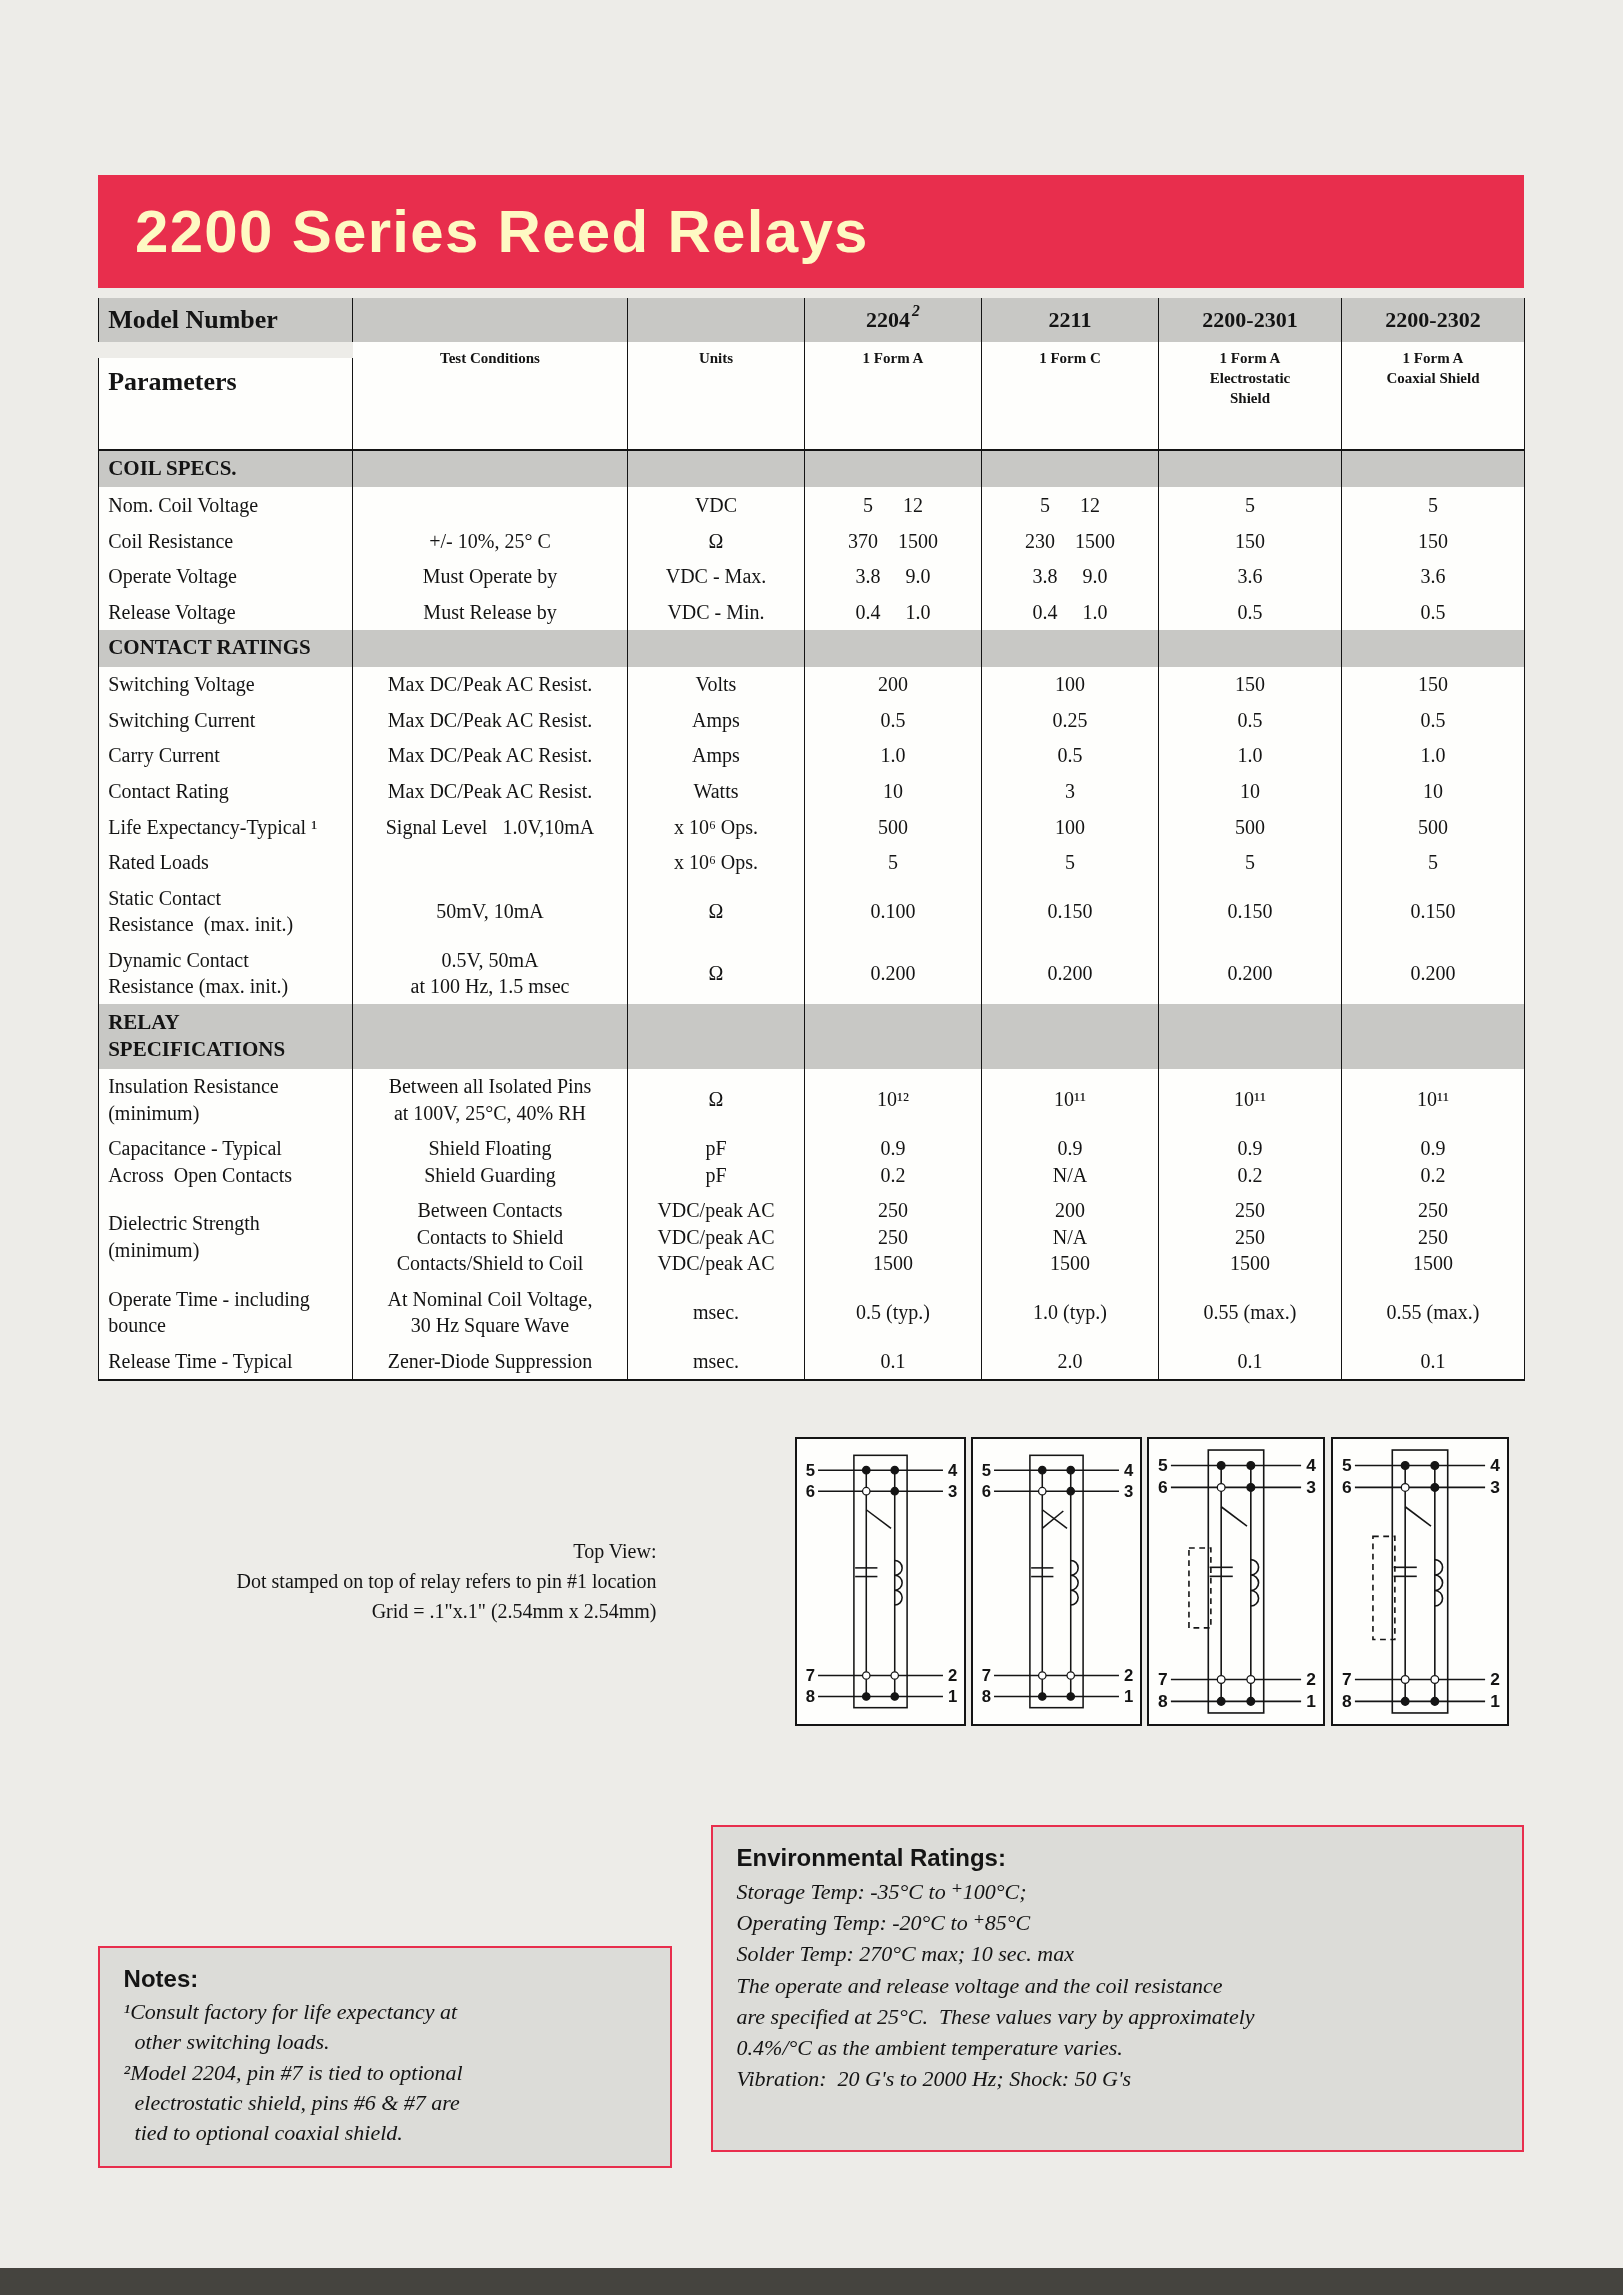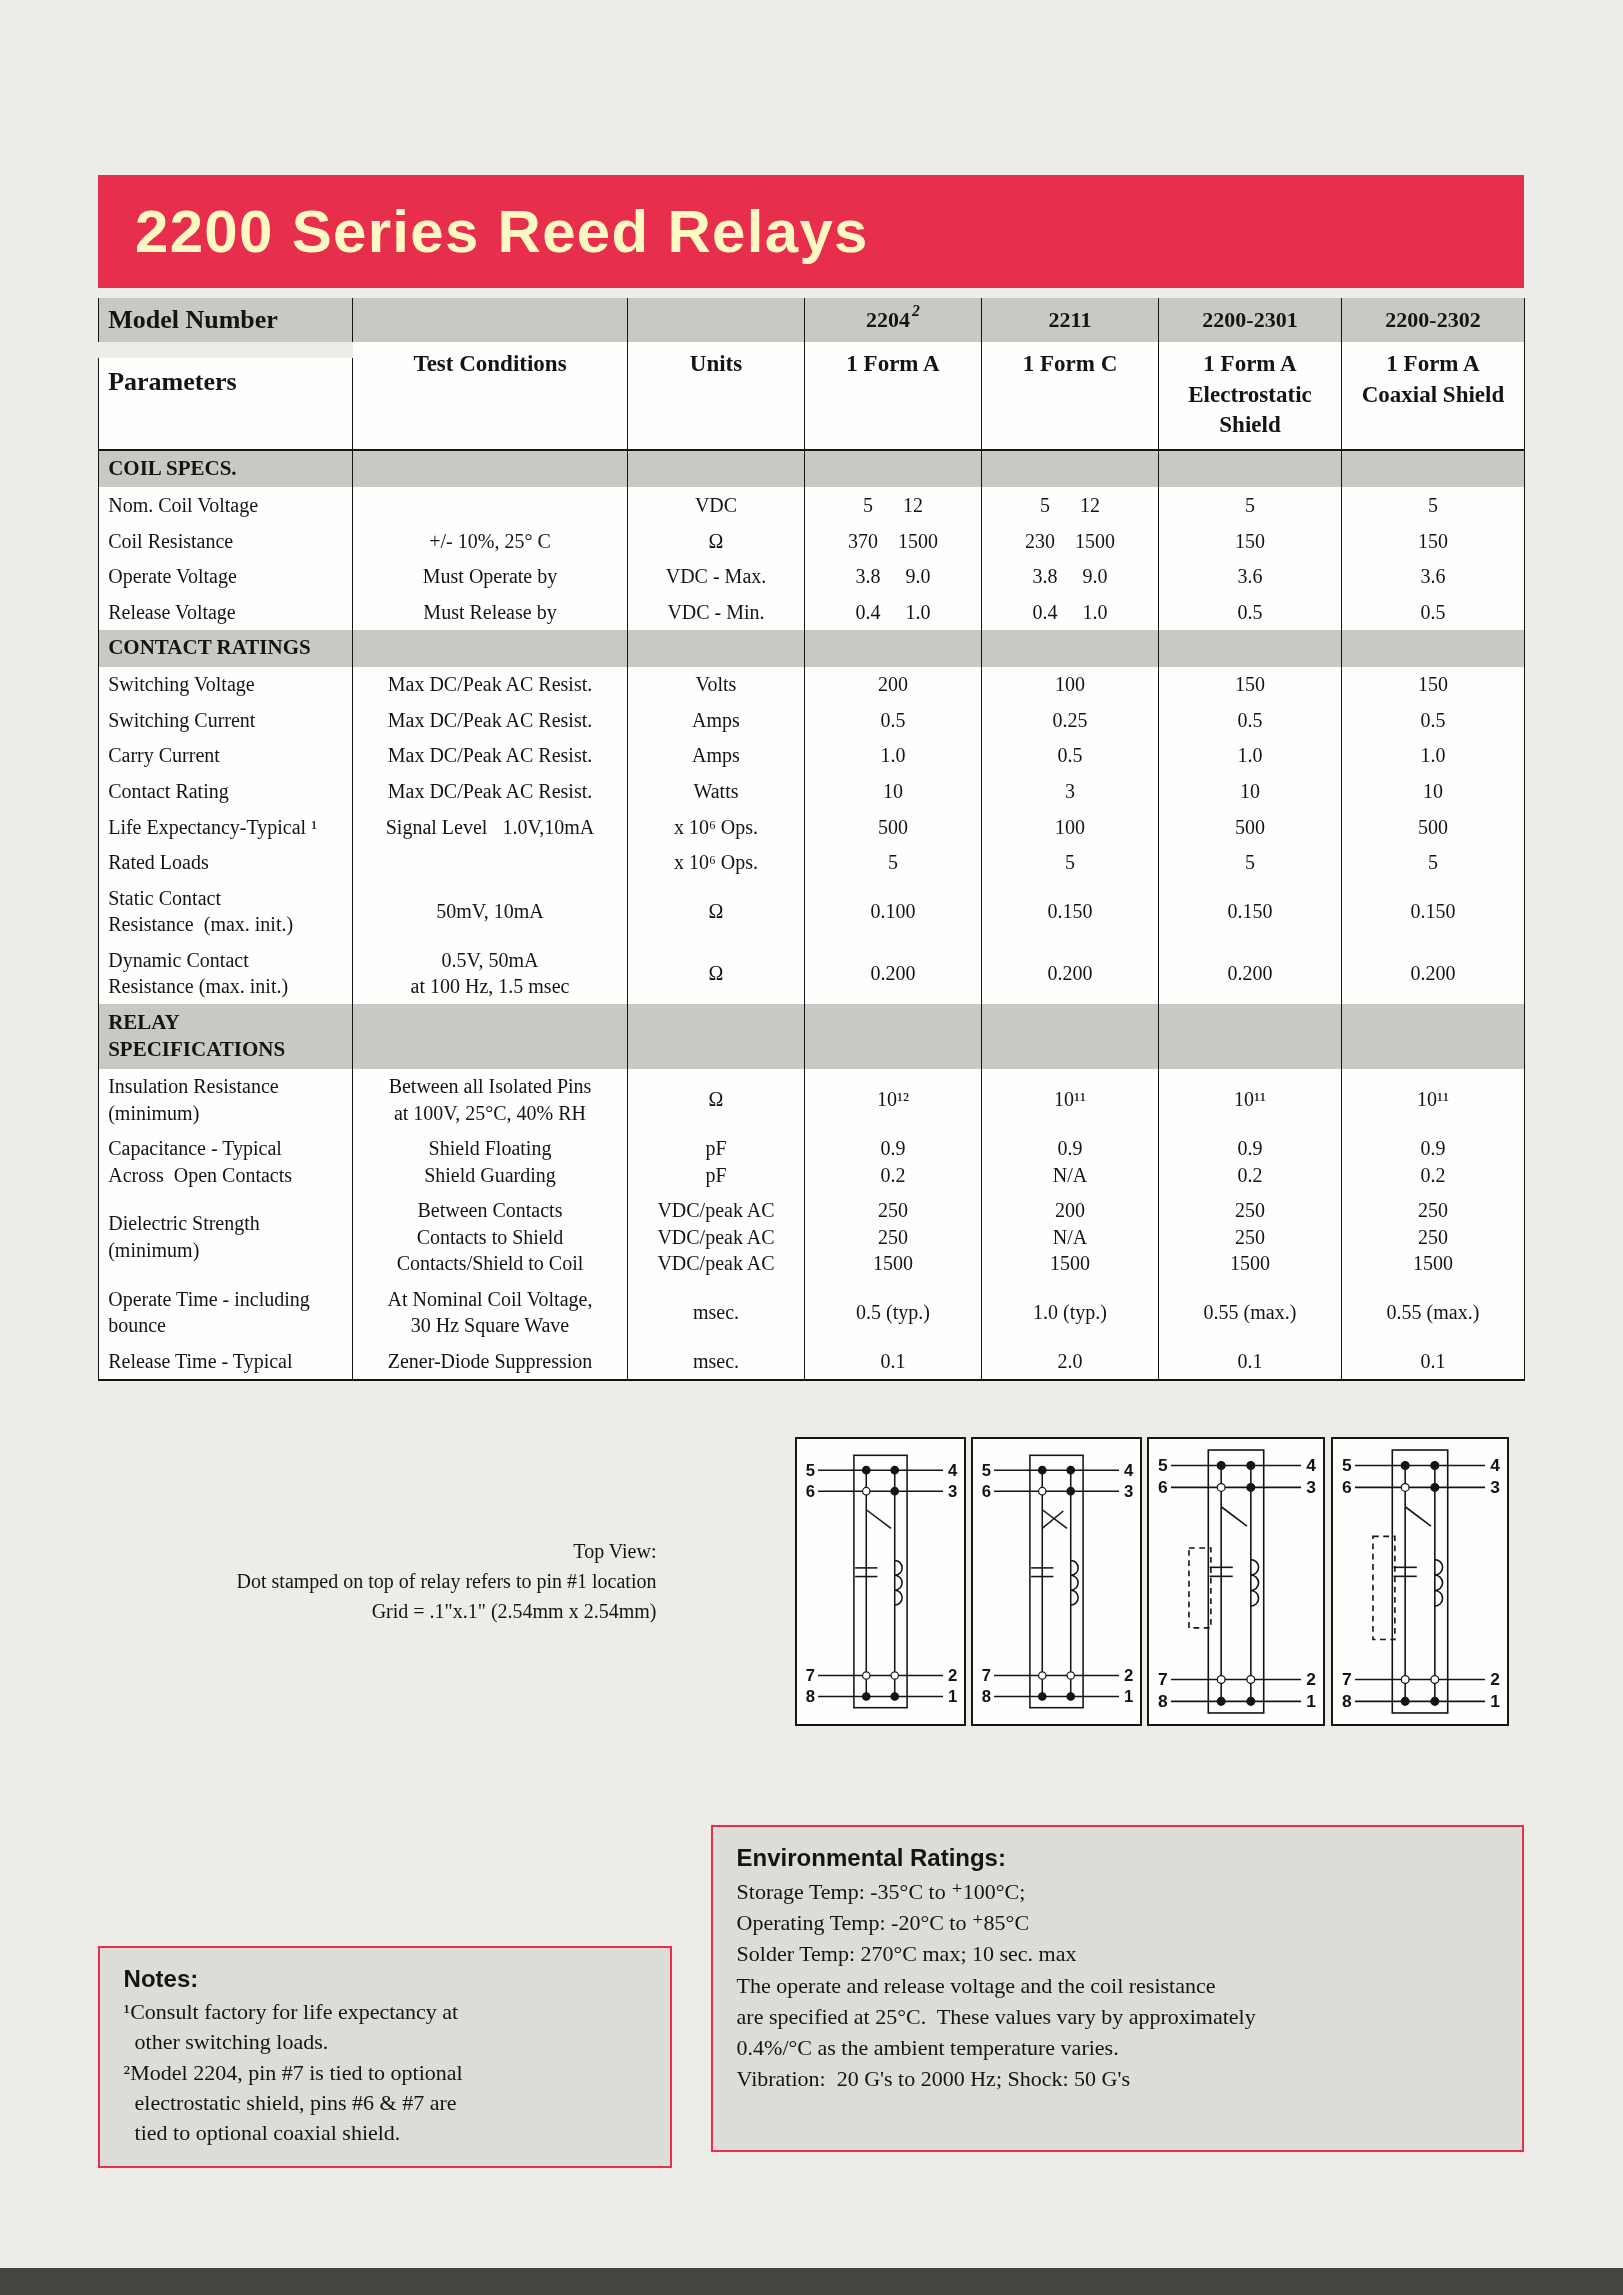--- a/index.html
+++ b/index.html
@@ -39,21 +39,21 @@
     display:flex; align-items:center; justify-content:center;
     text-align:center; white-space:pre-wrap;
     font-size:20px; line-height:1.32; padding:4.6px 5.2px;
     min-height:31px;
   }
   .td.p{justify-content:flex-start; text-align:left; padding-left:9.2px; border-left:1.3px solid var(--ink);}
   .rowA .td{background:var(--bar); min-height:34px;}
   .rowA .corner{font-weight:bold; font-size:26px;}
   .rowA .model{font-weight:bold; font-size:22px;}
   .msup{font-size:15.7px; font-style:italic; transform:translateY(-7.9px); margin-left:2px; font-weight:bold;}
-  .rowB .td{min-height:93px; align-items:flex-start; padding-top:7.9px; border-bottom:2px solid var(--ink); font-weight:bold; font-size:23px;}
+  .rowB .td{min-height:93px; align-items:flex-start; padding-top:7.9px; border-bottom:2px solid var(--ink); font-weight:bold; font-size:15px;}
   .rowB .corner{font-size:26px;margin-top:16px;}
   .bar .td{background:var(--bar); font-weight:bold; font-size:21px; min-height:30px;}
   .tr.last .td{border-bottom:2px solid var(--ink);}
 
   
   .diagrow{display:flex; margin-top:56px; align-items:stretch;}
   .caption{
     width:697px; box-sizing:border-box; padding:0 17px;
     display:flex; align-items:center; justify-content:center;
     text-align:right; font-size:20px; line-height:1.5; white-space:pre-wrap;
@@ -69,21 +69,21 @@
 
   
   .infobox{
     position:absolute; box-sizing:border-box;
     background:var(--boxgray); border:2px solid var(--red);
     padding:17px 23.6px;
   }
   .notes{left:98px; top:1946px; width:574px; min-height:196px;}
   .env{left:711px; top:1825px; width:813px; min-height:327px;}
   .infobox-title{font-family:var(--sans); font-weight:800; font-size:24px; margin:0 0 3.9px 0;}
-  .infobox-body{font-size:22px; line-height:1.38; white-space:pre-wrap;}
+  .infobox-body{font-size:22px; line-height:1.38; white-space:pre-wrap;font-style:italic;}
   .env .infobox-body{line-height:1.42;}
 
   
   .footer{position:absolute; left:0; bottom:0; width:100%; height:27.5px; background:#45443f;}
 </style>
 </head>
 <body>
 
 <div class="page">
 

